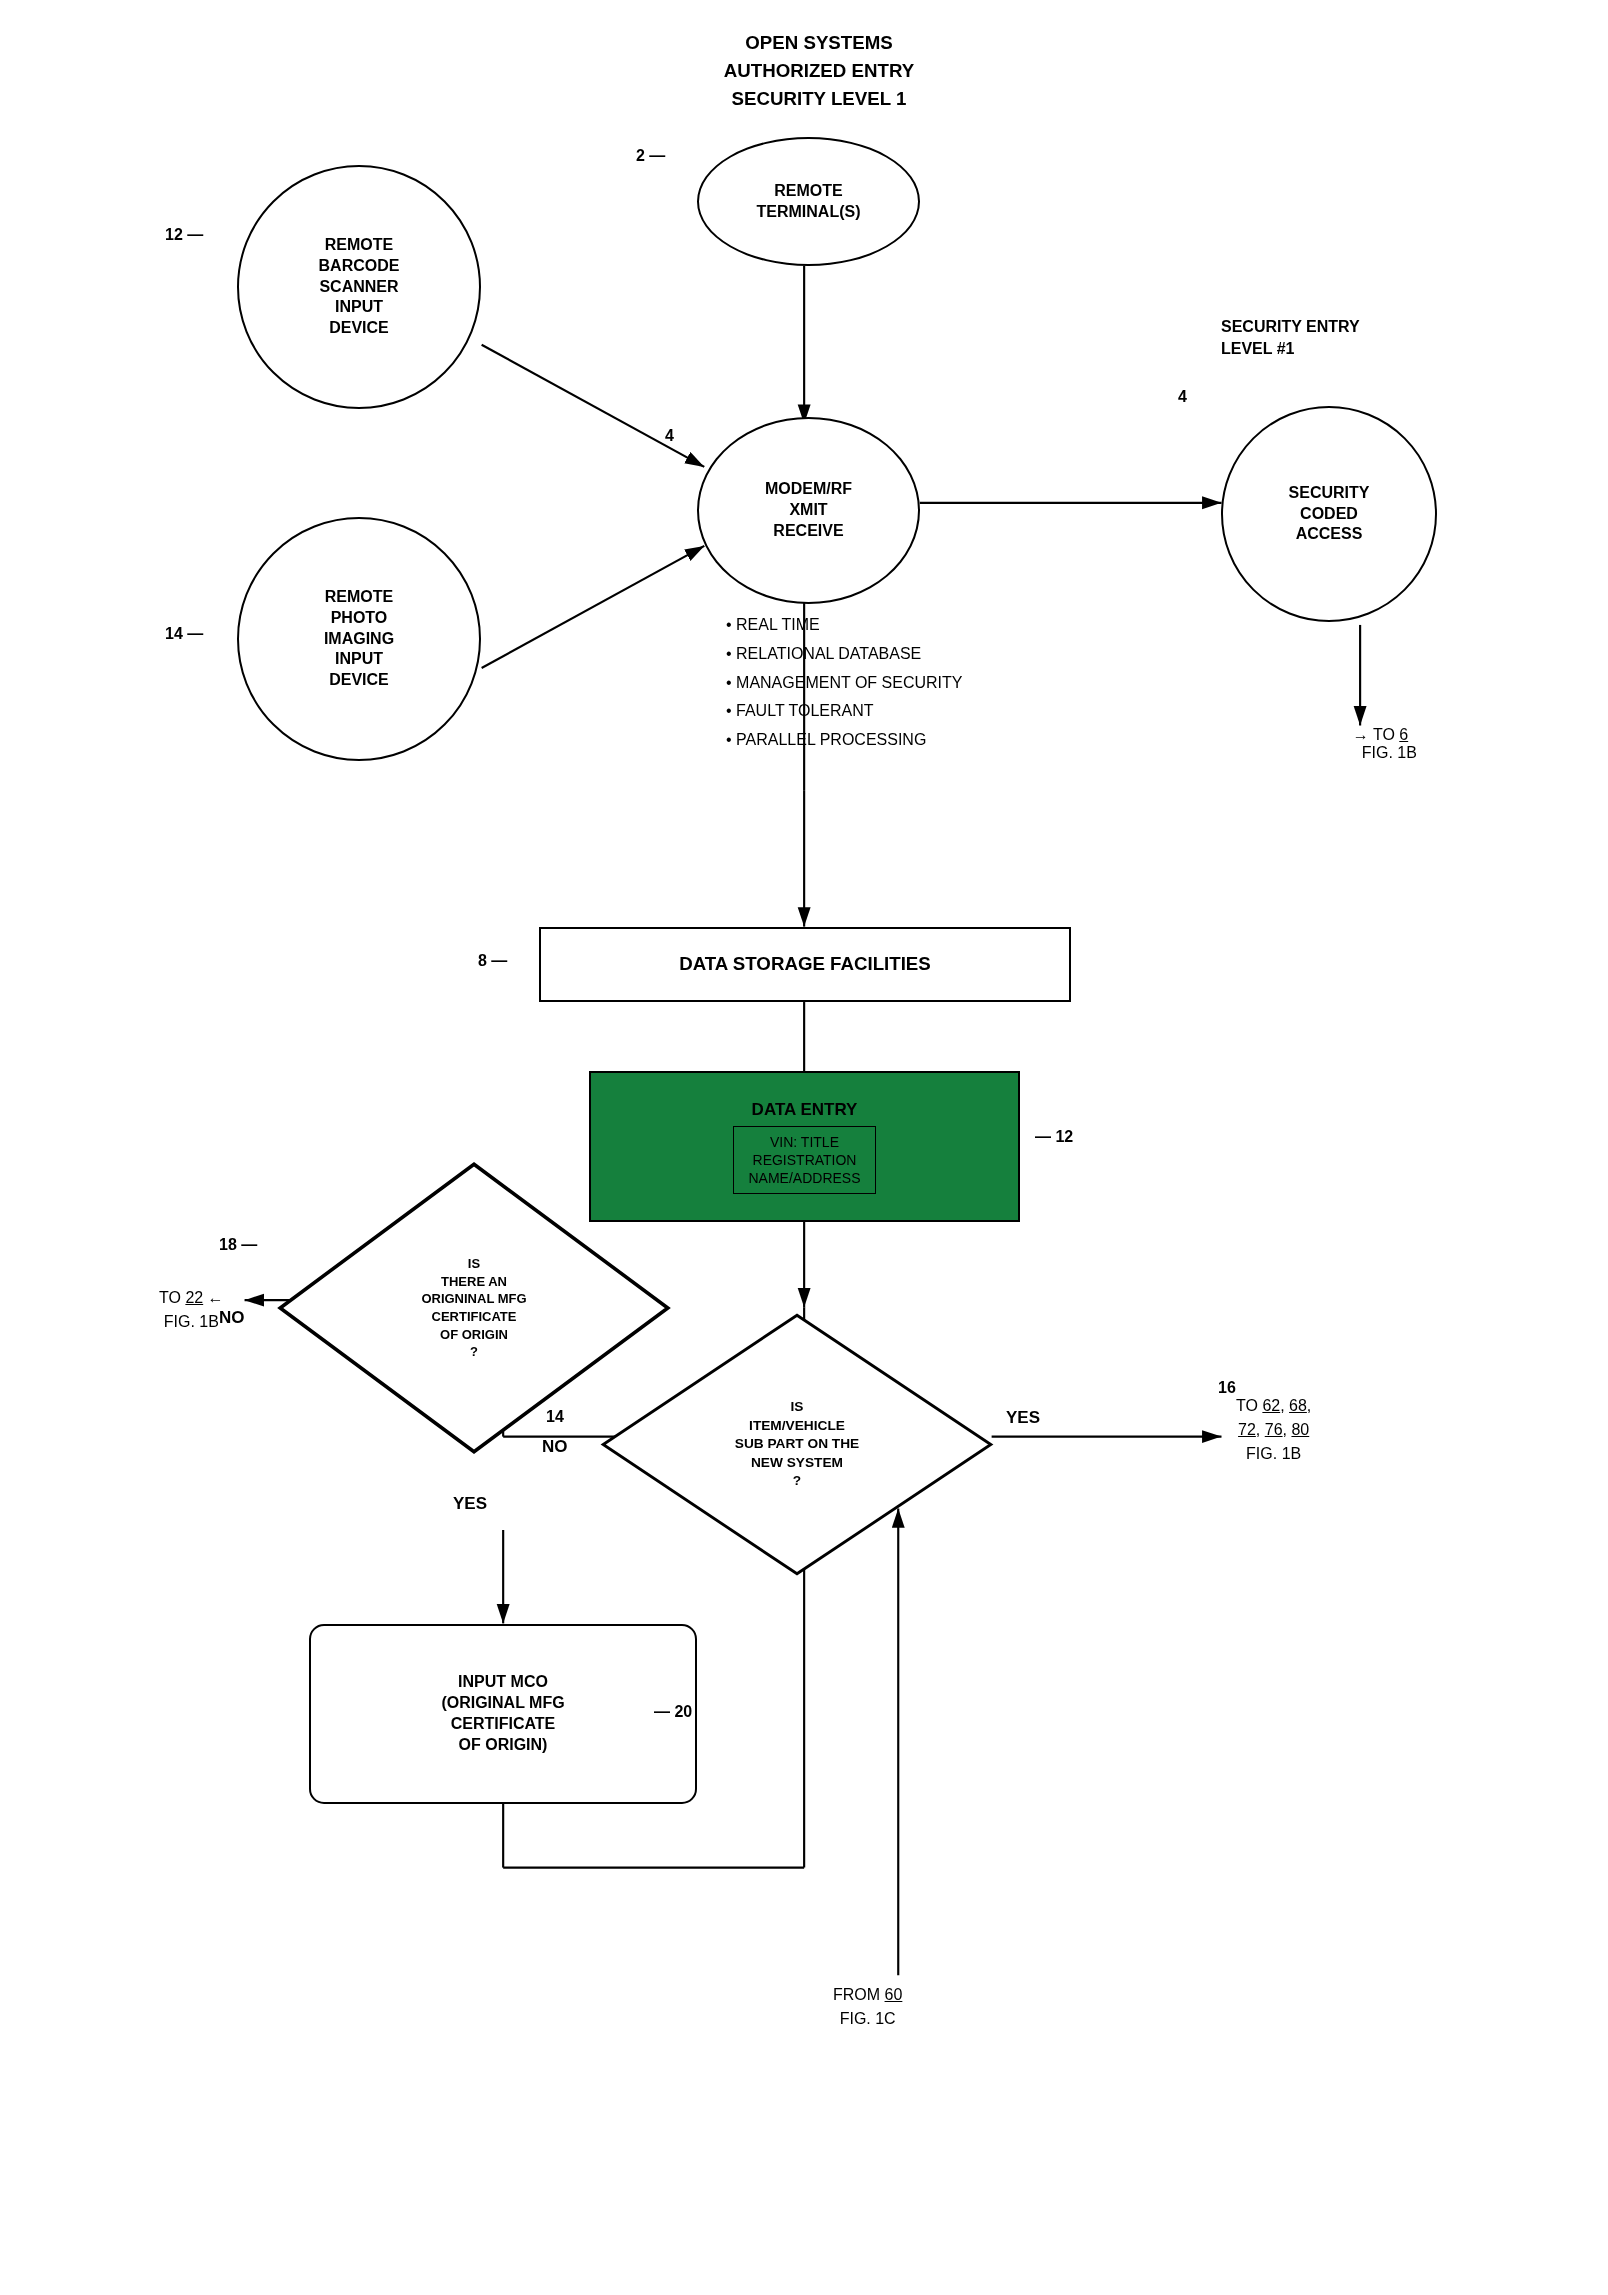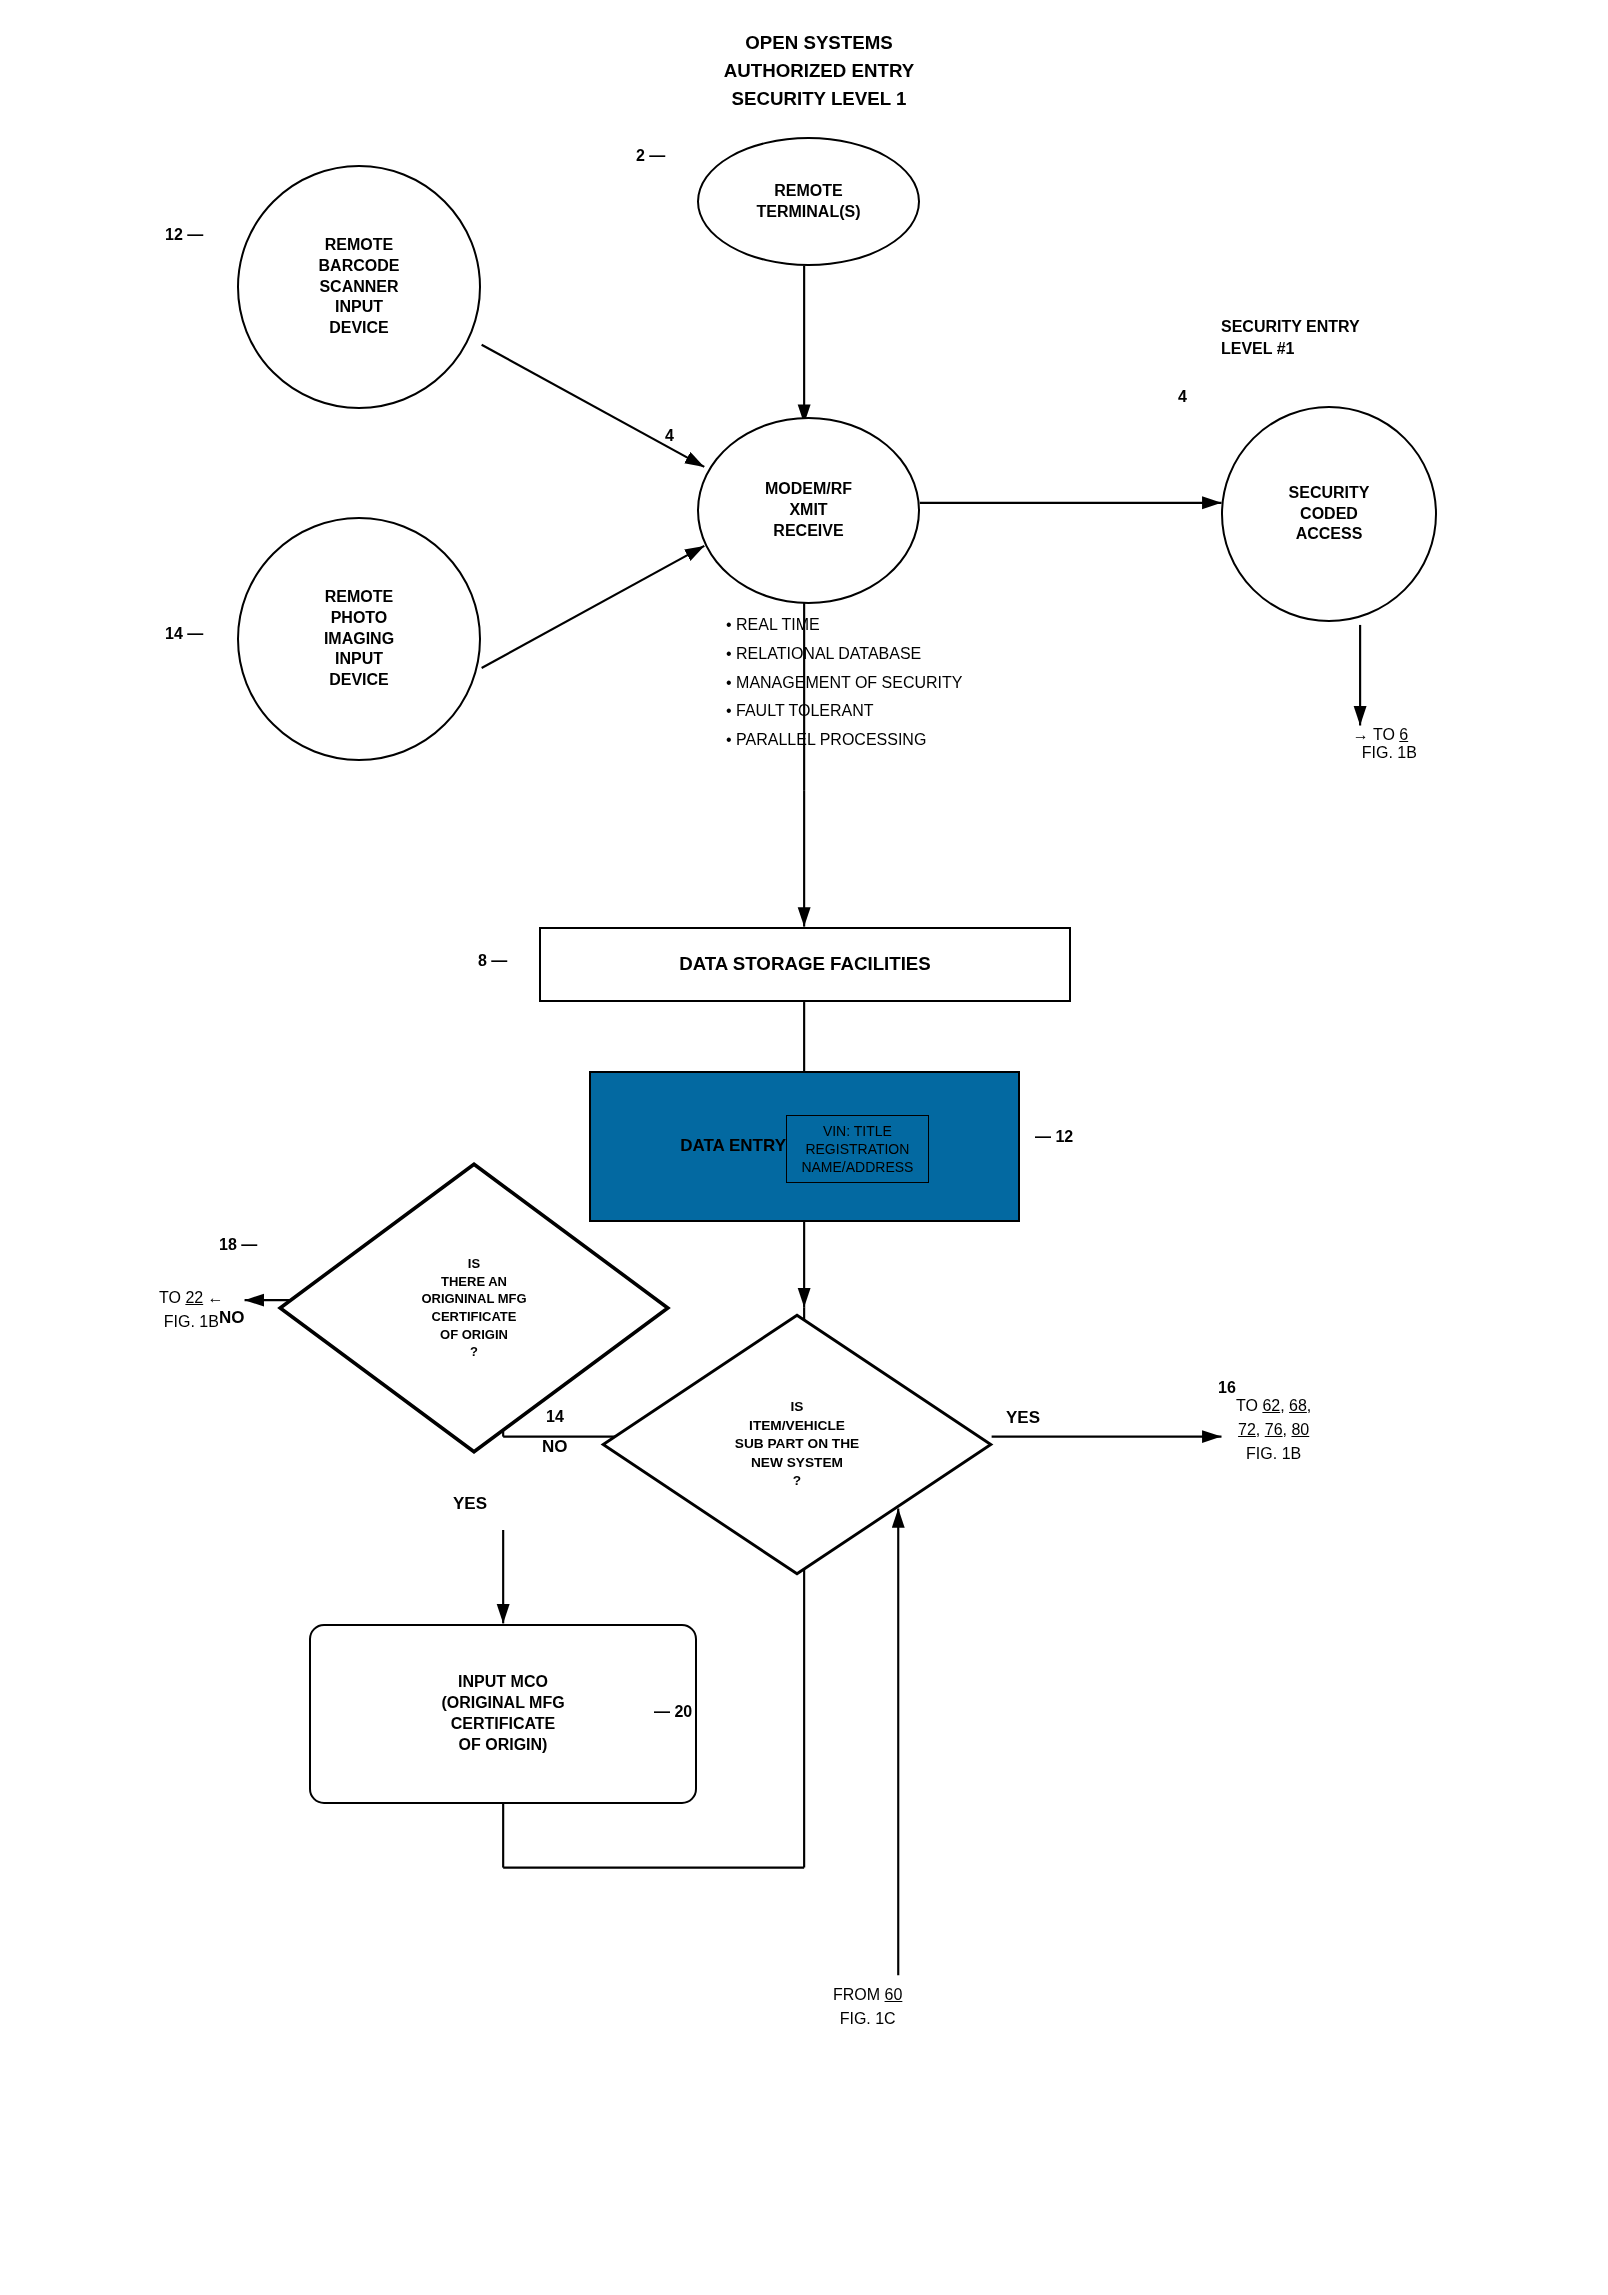--- a/index.html
+++ b/index.html
@@ -53,29 +53,29 @@
       font-weight: bold;
       font-size: 17px;
       line-height: 1.3;
       position: absolute;
       background: #fff;
     }
     
     .shape-double-rect {
       border: 2.2px solid #000;
       display: flex;
-      flex-direction: row;
+      flex-direction: column;
       align-items: center;
       justify-content: center;
       text-align: center;
       font-weight: bold;
       font-size: 16px;
       line-height: 1.3;
       position: absolute;
-      background: #0369a1;
+      background: #15803d;
     }
     .shape-double-rect .inner-rect {
       border: 1.4px solid #000;
       padding: 5.7px 14.4px;
       font-size: 14.4px;
       font-weight: normal;
       margin-top: 5.7px;
     }
     
     .shape-diamond-wrapper {

